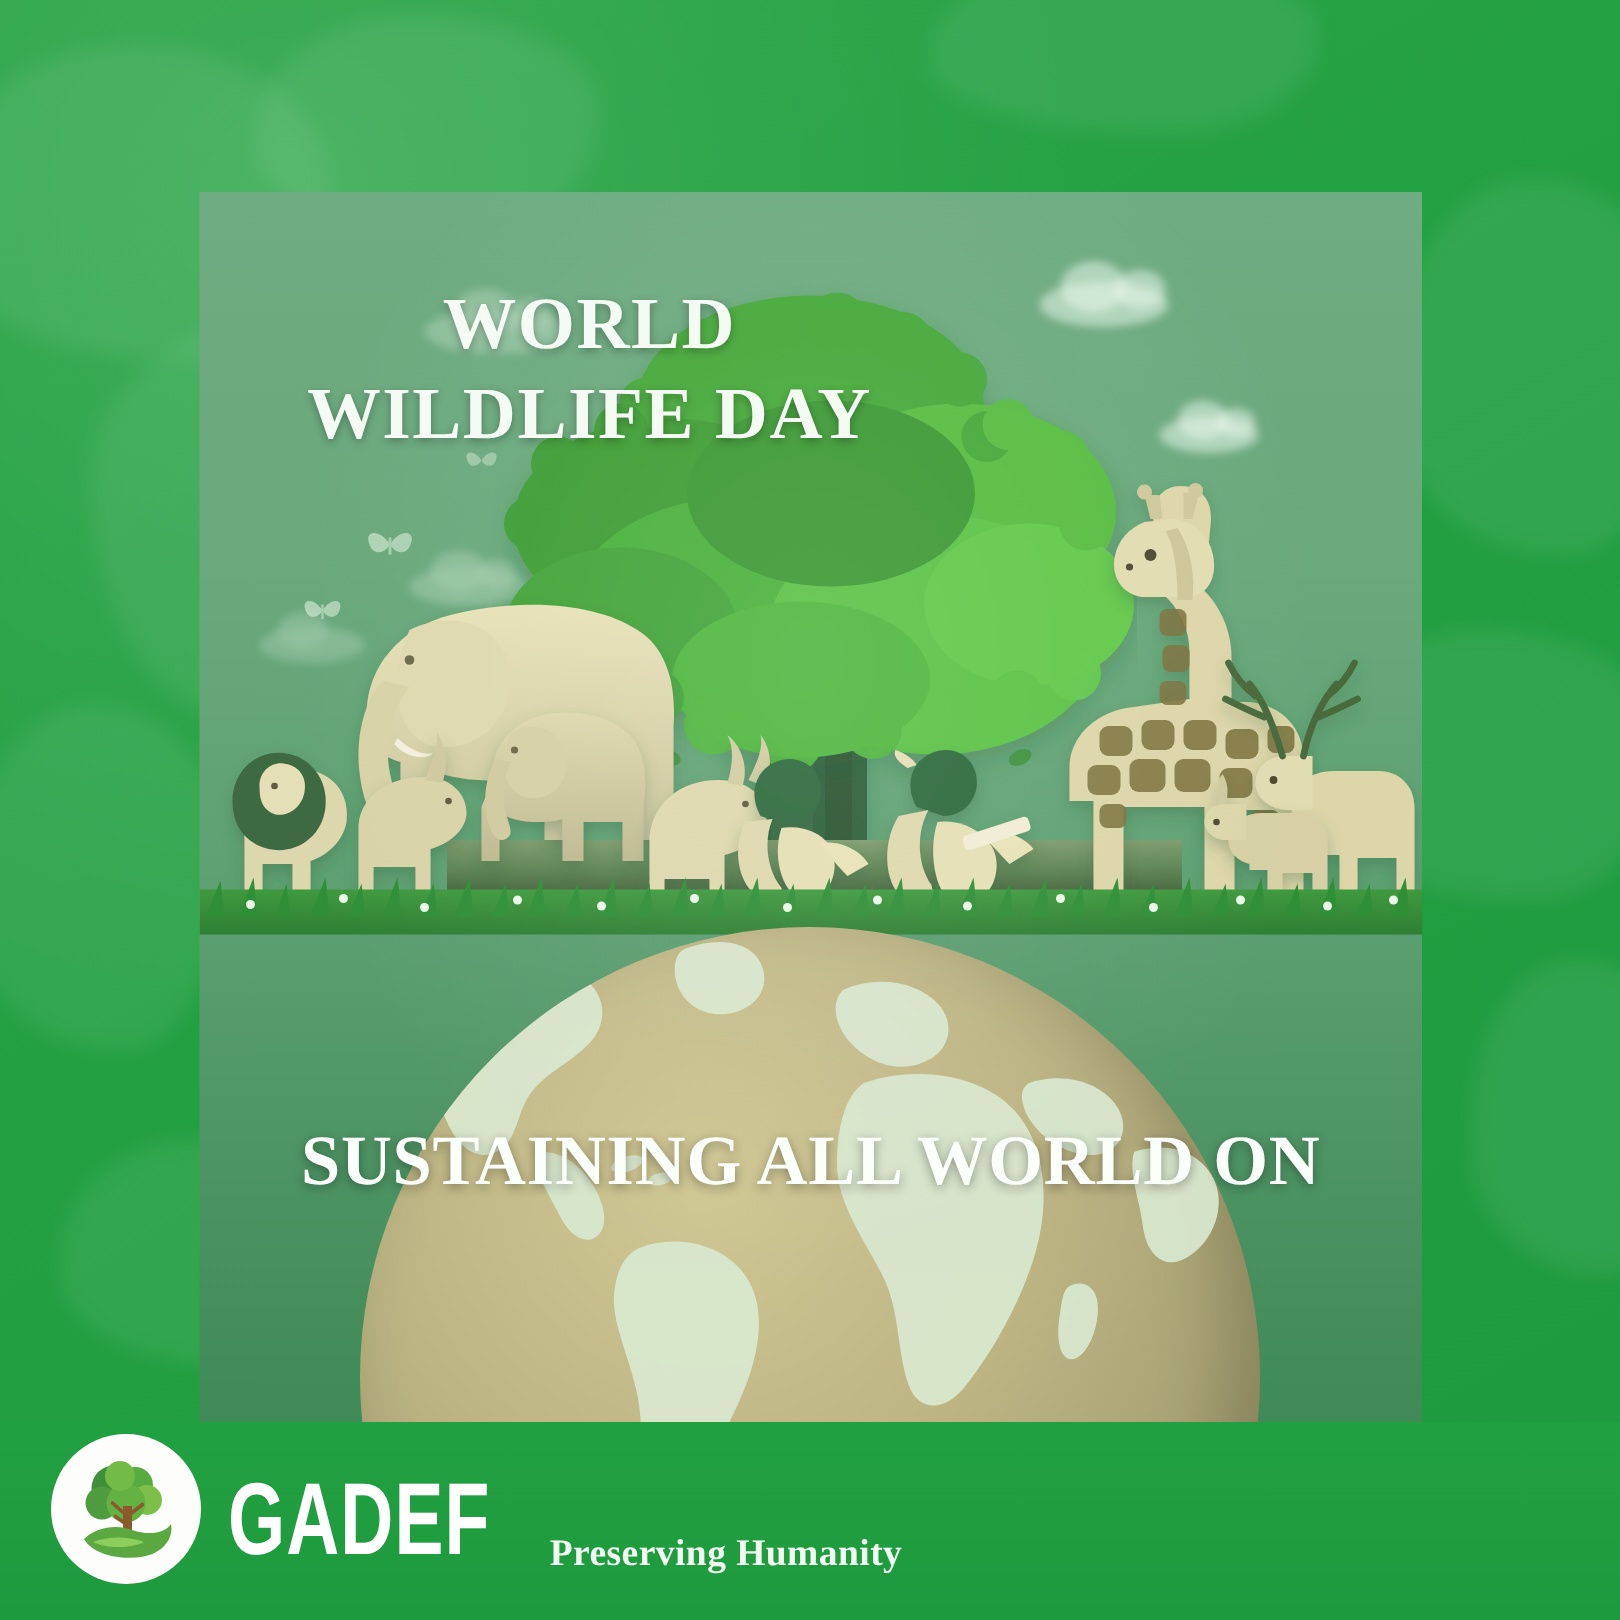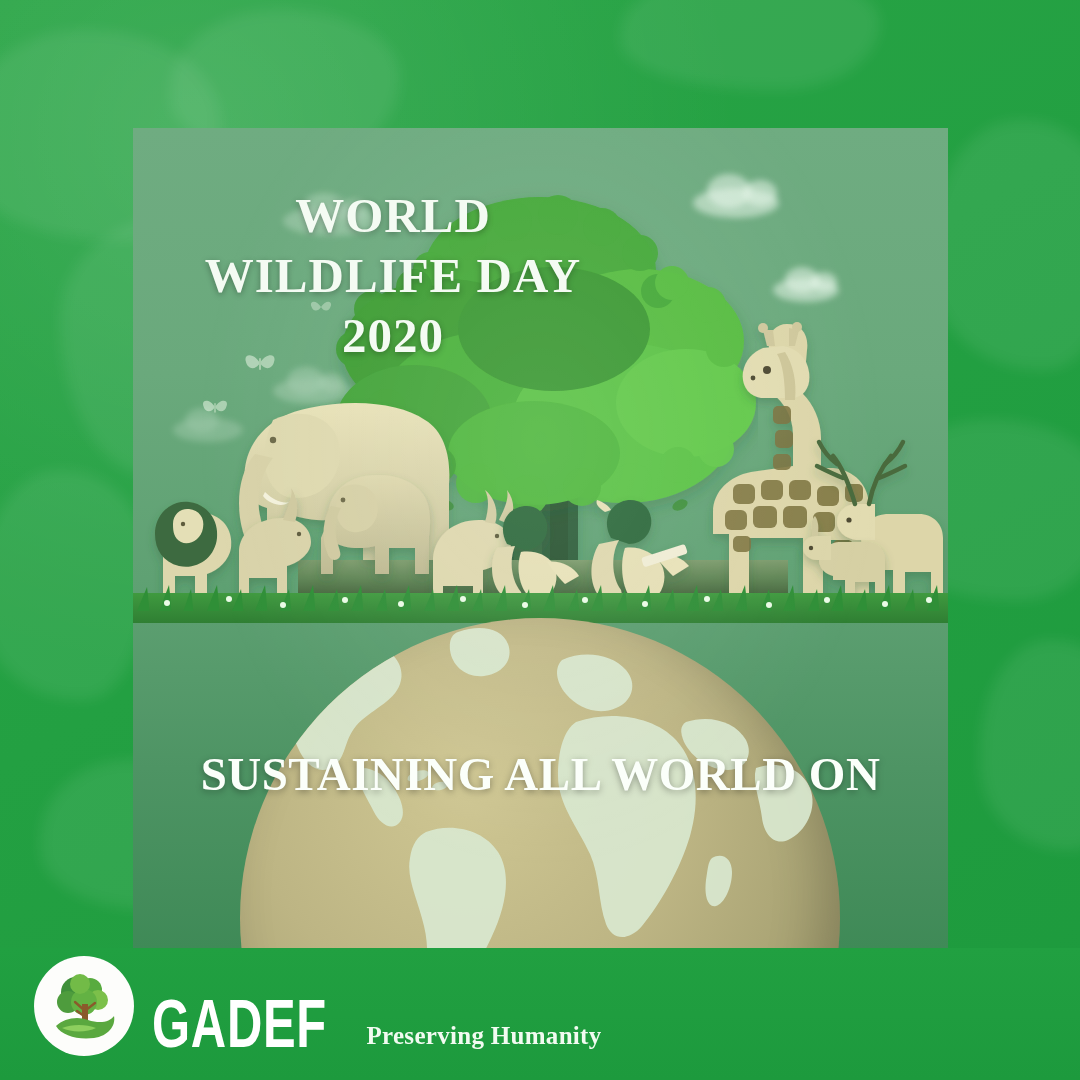--- a/index.html
+++ b/index.html
@@ -127,21 +127,21 @@
   #tagline .t2{ display:block; }
 
   
   #footer{
     position:absolute; left:0; top:948px; width:1080px; height:132px;
     background:linear-gradient(180deg,#21a041 0%, #1d9a3d 100%);
     overflow:hidden;
   }
   #logo-lockup{
     position:absolute; left:34px; top:8px;
-    display:flex; align-items:flex-end; gap:18px;
+    display:flex; align-items:center; gap:18px;
   }
   #logo-circle{
     width:100px; height:100px; border-radius:50%;
     background:#fdfdfb;
     display:flex; align-items:center; justify-content:center;
     overflow:hidden; flex:0 0 auto;
   }
   #brand-name{
     color:#ffffff;
     font-family:"Liberation Sans", sans-serif;
@@ -480,21 +480,20 @@
           <path d="M566 96 C586 88,600 96,600 112 L600 150 C588 146,574 134,566 118 C562 108,562 100,566 96 Z"></path>
         </g>
 
         <ellipse cx="300" cy="300" rx="300" ry="300" fill="none"></ellipse>
       </svg>
     </div>
 
     <div id="headline">
       <span class="l1">WORLD</span>
       <span class="l2">WILDLIFE DAY</span>
-      <span class="l3">2020</span>
     </div>
 
     <div id="tagline">
       <span class="t1">SUSTAINING ALL WORLD ON</span>
     </div>
 
   </div>
 
   <div id="footer">
 

